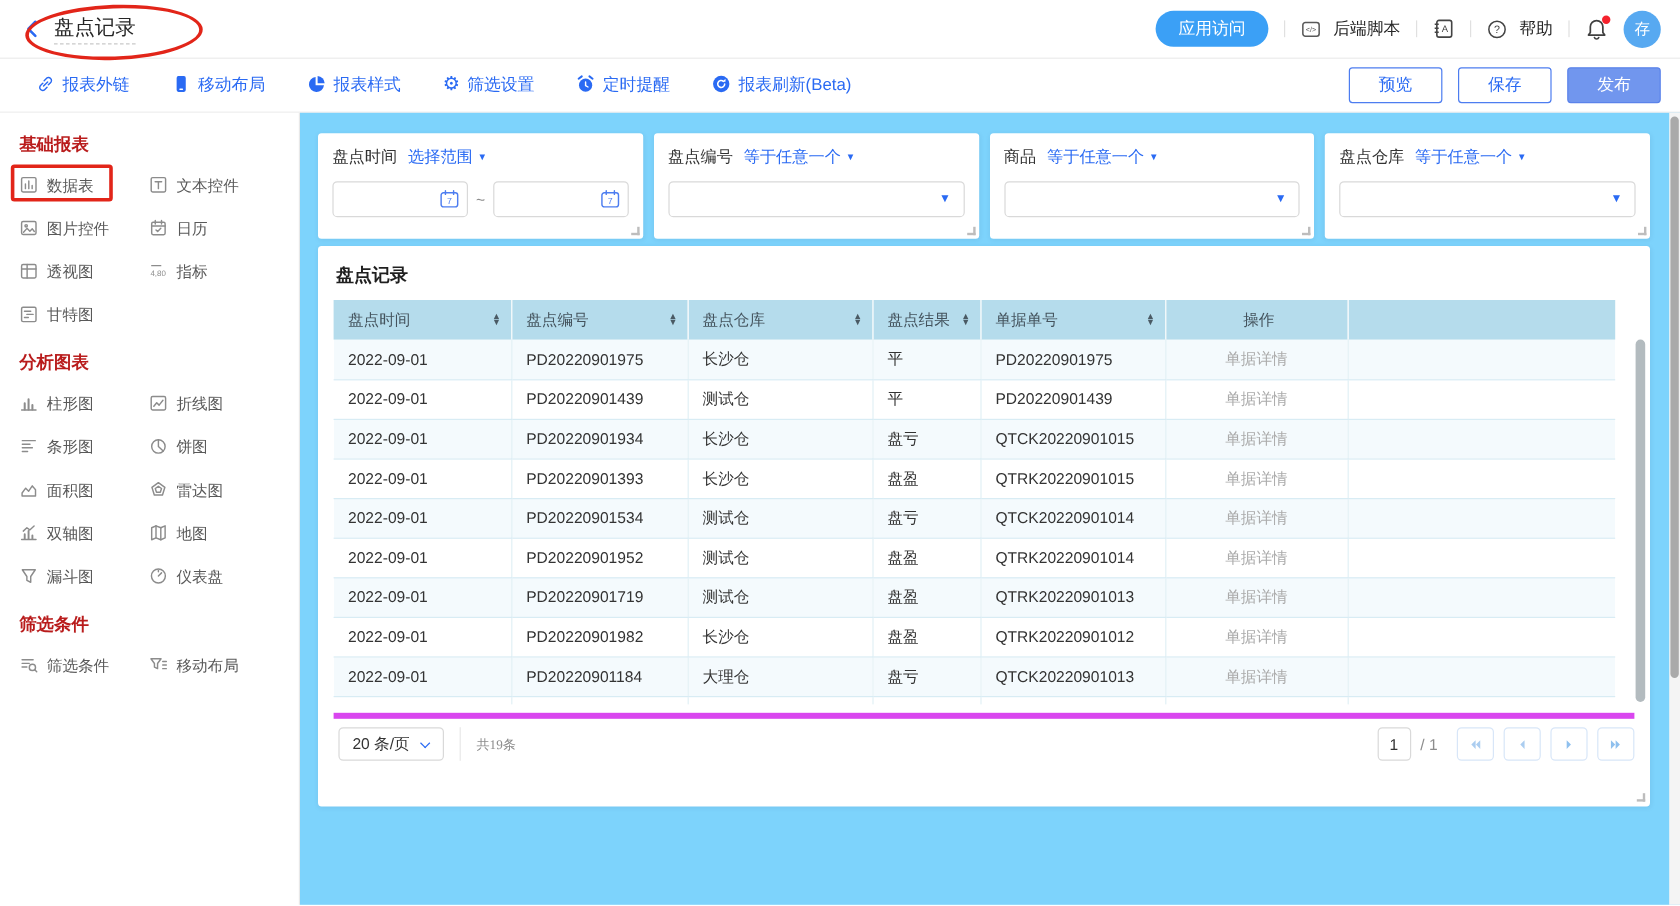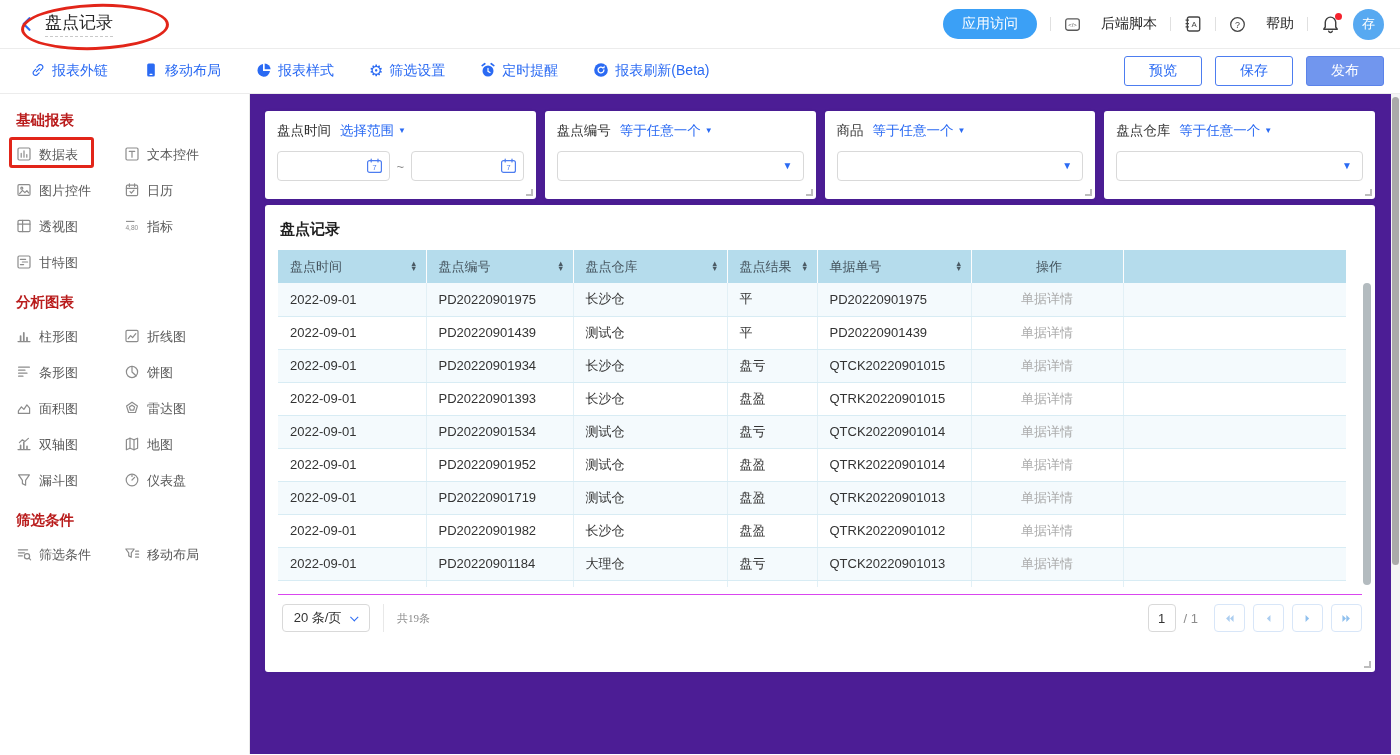--- a/index.html
+++ b/index.html
@@ -8,21 +8,21 @@
   .page { position:relative; width:1400px; height:755px; overflow:hidden; }
 
   
   .titlebar { position:relative; height:49px; display:flex; align-items:center; padding:0 16px 0 18px; border-bottom:1px solid #ececec; background:#fff; }
   .back-btn { display:flex; align-items:center; cursor:pointer; }
   .page-title { margin-left:9px; font-size:17px; color:#262626; font-weight:500; border-bottom:1px dashed #c9c9c9; padding-bottom:2px; }
   .annotation-ellipse { position:absolute; left:21px; top:4px; width:148px; height:46px; border:3px solid #e22519; border-radius:50%; transform:rotate(-2deg); pointer-events:none; z-index:20; }
   .tb-right { margin-left:auto; display:flex; align-items:center; gap:13px; }
   .pill-btn { background:#3ba0f6; color:#fff; font-size:14px; padding:6px 19px; border-radius:16px; border:none; cursor:pointer; }
   .v-div { width:1px; height:14px; background:#e0e0e0; }
-  .hgroup { display:flex; align-items:center; gap:20px; font-size:14px; color:#262626; cursor:pointer; }
+  .hgroup { display:flex; align-items:center; gap:10px; font-size:14px; color:#262626; cursor:pointer; }
   .bell-wrap { position:relative; cursor:pointer; display:flex; }
   .bell-dot { position:absolute; top:-2px; right:-2px; width:7px; height:7px; border-radius:50%; background:#f5222d; }
   .avatar { width:31px; height:31px; border-radius:50%; background:#57a9f1; color:#fff; font-size:13px; display:flex; align-items:center; justify-content:center; cursor:pointer; }
 
   
   .toolbar { height:45px; display:flex; align-items:center; padding:0 16px 0 30px; border-bottom:1px solid #ececec; background:#fff; }
   .tb-items { display:flex; align-items:flex-start; gap:35px; }
   .tb-item { display:flex; align-items:center; gap:6px; color:#2a6af3; font-size:14px; cursor:pointer; }
   .tb-actions { margin-left:auto; display:flex; align-items:center; gap:13px; }
   .btn { height:30px; min-width:78px; padding:0 20px; font-size:14px; border-radius:3px; cursor:pointer; font-family:inherit; }
@@ -35,21 +35,21 @@
   
   .sidebar { width:250px; background:#fff; border-right:1px solid #e8e8e8; padding:17px 10px 0 16px; flex-shrink:0; }
   .side-section { margin-bottom:21px; }
   .side-title { font-size:14.5px; font-weight:bold; color:#b91c1c; margin-bottom:16px; }
   .side-grid { display:grid; grid-template-columns:108px auto; row-gap:18px; }
   .side-item { display:flex; gap:7px; font-size:13px; color:#595959; cursor:pointer; }
   .side-item .icn { width:16px; height:16px; color:#8c8c8c; flex-shrink:0; display:flex; }
   .annotation-rect { position:absolute; left:9px; top:43px; width:85px; height:31px; border:3px solid #e22519; border-radius:3px; pointer-events:none; z-index:20; }
 
   
-  .canvas { flex:1; background:#4c1d95; padding:17px 25px 16px 15px; position:relative; overflow:hidden; }
+  .canvas { flex:1; background:#7dd3fc; padding:17px 25px 16px 15px; position:relative; overflow:hidden; }
   .filters { display:flex; gap:9px; }
   .filter-card { flex:1; height:88px; background:#fff; border-radius:3px; box-shadow:0 1px 4px rgba(31,56,88,.08); padding:11px 12px; position:relative; }
   .fc-head { display:flex; align-items:center; gap:9px; }
   .fc-label { font-size:13.5px; color:#333; }
   .fc-op { display:flex; align-items:center; gap:4px; font-size:13.5px; color:#2a6af3; cursor:pointer; }
   .caret { font-size:8px; color:#2a6af3; line-height:1; }
   .fc-body { margin-top:11px; }
   .daterange { display:flex; align-items:center; gap:7px; }
   .date-input { flex:1; height:30px; border:1px solid #d9d9d9; border-radius:4px; background:#fff; display:flex; align-items:center; justify-content:flex-end; padding-right:6px; cursor:text; }
   .tilde { color:#8c8c8c; font-size:13px; }
@@ -68,21 +68,21 @@
   .sort { margin-left:auto; display:flex; flex-direction:column; line-height:.62; font-size:7.5px; color:#4a5a64; cursor:pointer; padding-left:6px; }
   table.grid td { height:33px; font-size:13px; color:#333; padding:0 8px 0 12px; border-bottom:1px solid #d8ecf4; border-right:1px solid #e2f0f6; background:#fff; overflow:hidden; white-space:nowrap; }
   table.grid td:last-child { border-right:none; }
   table.grid tr.alt td { background:#f4fafd; }
   table.grid td.action { text-align:center; color:#ababab; cursor:pointer; padding:0; }
   table.grid tr.partial td { height:7px; border-bottom:none; }
   .inner-scrollbar { position:absolute; right:-9px; top:33px; bottom:2px; width:8px; }
   .inner-scrollbar .thumb { width:8px; height:100%; background:#b3bbbf; border-radius:4px; cursor:grab; }
 
   
-  .pagination { margin-top:7px; border-top:1px solid #d946ef; height:47px; display:flex; align-items:center; width:1084px; }
+  .pagination { margin-top:7px; border-top:5px solid #d946ef; height:47px; display:flex; align-items:center; width:1084px; }
   .size-select { width:88px; height:28px; border:1px solid #d9d9d9; border-radius:4px; display:flex; align-items:center; justify-content:center; gap:11px; font-size:13px; color:#333; cursor:pointer; margin-left:4px; }
   .chev-down { width:6px; height:6px; border-left:1.6px solid #2a6af3; border-bottom:1.6px solid #2a6af3; transform:rotate(-45deg) translateY(-1px); }
   .pg-sep { width:1px; height:28px; background:#e8e8e8; margin:0 13px; }
   .pg-total { font-size:11px; color:#8c8c8c;font-family:Liberation Serif, serif; }
   .pg-right { margin-left:auto; display:flex; align-items:center; gap:8px; }
   .pg-page { width:28px; height:28px; border:1px solid #d9d9d9; border-radius:4px; display:flex; align-items:center; justify-content:center; font-size:13px; color:#333; }
   .pg-suffix { font-size:13px; color:#8c8c8c; margin-right:8px; }
   .pg-btn { width:31px; height:28px; border:1px solid #d8e6f8; border-radius:4px; background:#fff; display:flex; align-items:center; justify-content:center; cursor:pointer; }
   .tc-rz { position:absolute; right:4px; bottom:4px; width:7px; height:7px; border-right:2px solid #bdbdbd; border-bottom:2px solid #bdbdbd; cursor:nwse-resize; }
 

